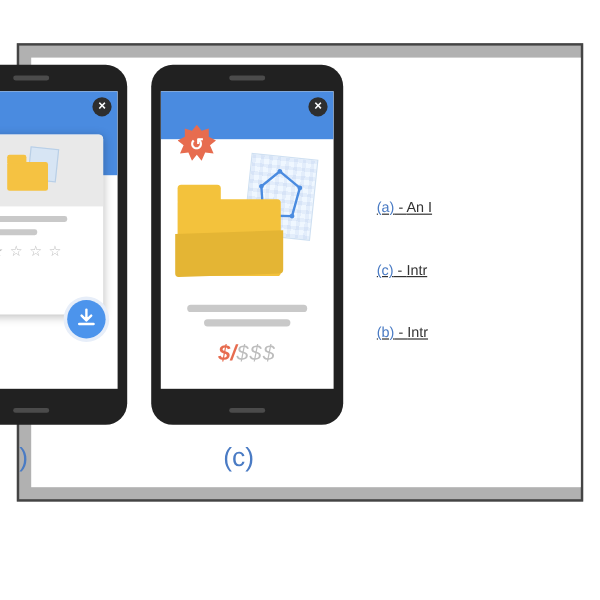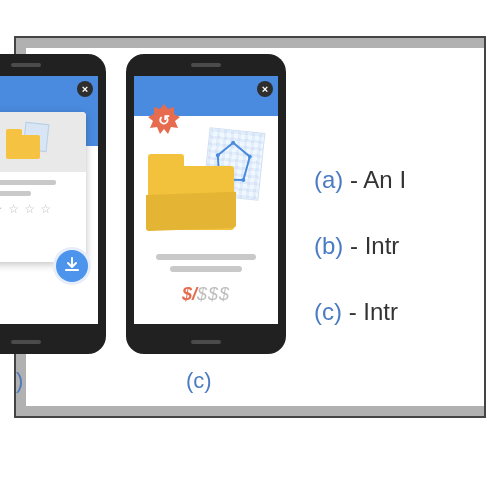--- a/index.html
+++ b/index.html
@@ -234,22 +234,23 @@
   }
   .cap.cb { left: -10px; }
   .cap.cc { left: 160px; }
 
   
   .legend {
     position: absolute;
     right: 0;
     top: 118px;
     width: 170px;
-    font-size: 24px;
+    font-size: 12px;
     color: #333;
+    text-decoration: underline;
   }
   .legend .row { margin-bottom: 38px; white-space: nowrap; }
   .legend .key { color: #4a7bc4; font-weight: 500; }
 
 </style>
 </head>
 <body>
 
 <div class="frame">
   <div class="inner">
@@ -324,21 +325,21 @@
     </div>
 
     <div class="cap cb">)</div>
     <div class="cap cc">(c)</div>
 
     <div class="legend">
       <div class="row">
         <span class="key">(a)</span><span> - </span><span>An I</span>
       </div>
       <div class="row">
+        <span class="key">(c)</span><span> - </span><span>Intr</span>
+      </div>
+      <div class="row">
         <span class="key">(b)</span><span> - </span><span>Intr</span>
-      </div>
-      <div class="row">
-        <span class="key">(c)</span><span> - </span><span>Intr</span>
       </div>
     </div>
 
   </div>
 </div>
 
 </body></html>

